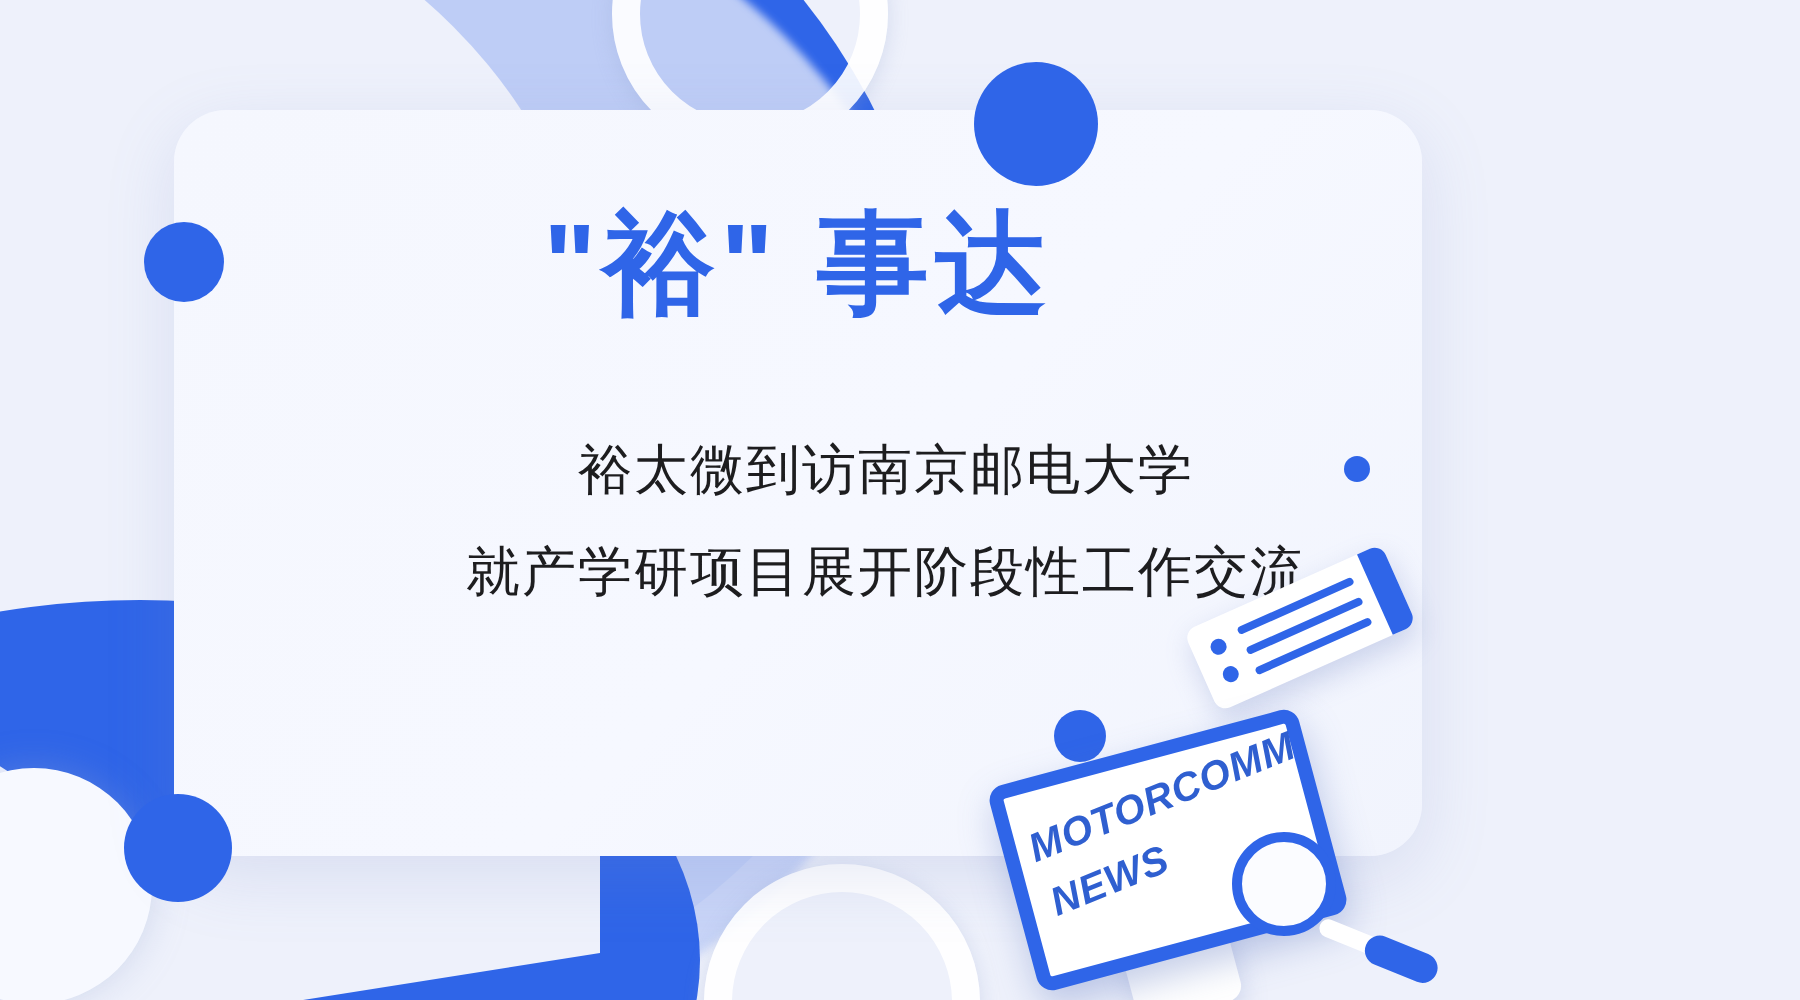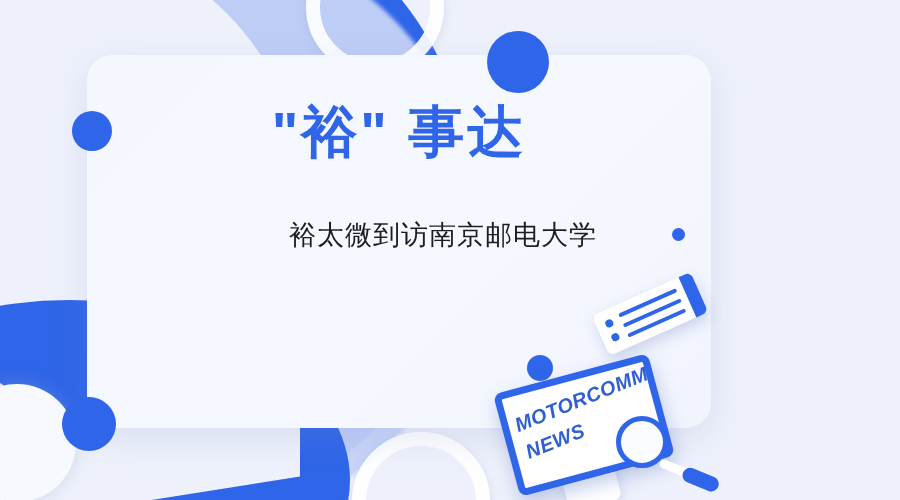--- a/index.html
+++ b/index.html
@@ -264,20 +264,21 @@
   <div class="card"></div>
 
   <div class="dot d1"></div>
   <div class="dot d2"></div>
   <div class="dot d3"></div>
   <div class="dot d4"></div>
   <div class="dot d5"></div>
 
   <div class="headline">"裕" 事达</div>
   <div class="subline l1">裕太微到访南京邮电大学</div>
+  <div class="subline l2">就产学研项目展开阶段性工作交流</div>
 
   <div class="list-card">
     <div class="bullet b1"></div>
     <div class="bullet b2"></div>
     <div class="bar r1"></div>
     <div class="bar r2"></div>
     <div class="bar r3"></div>
     <div class="cap"></div>
   </div>
 

